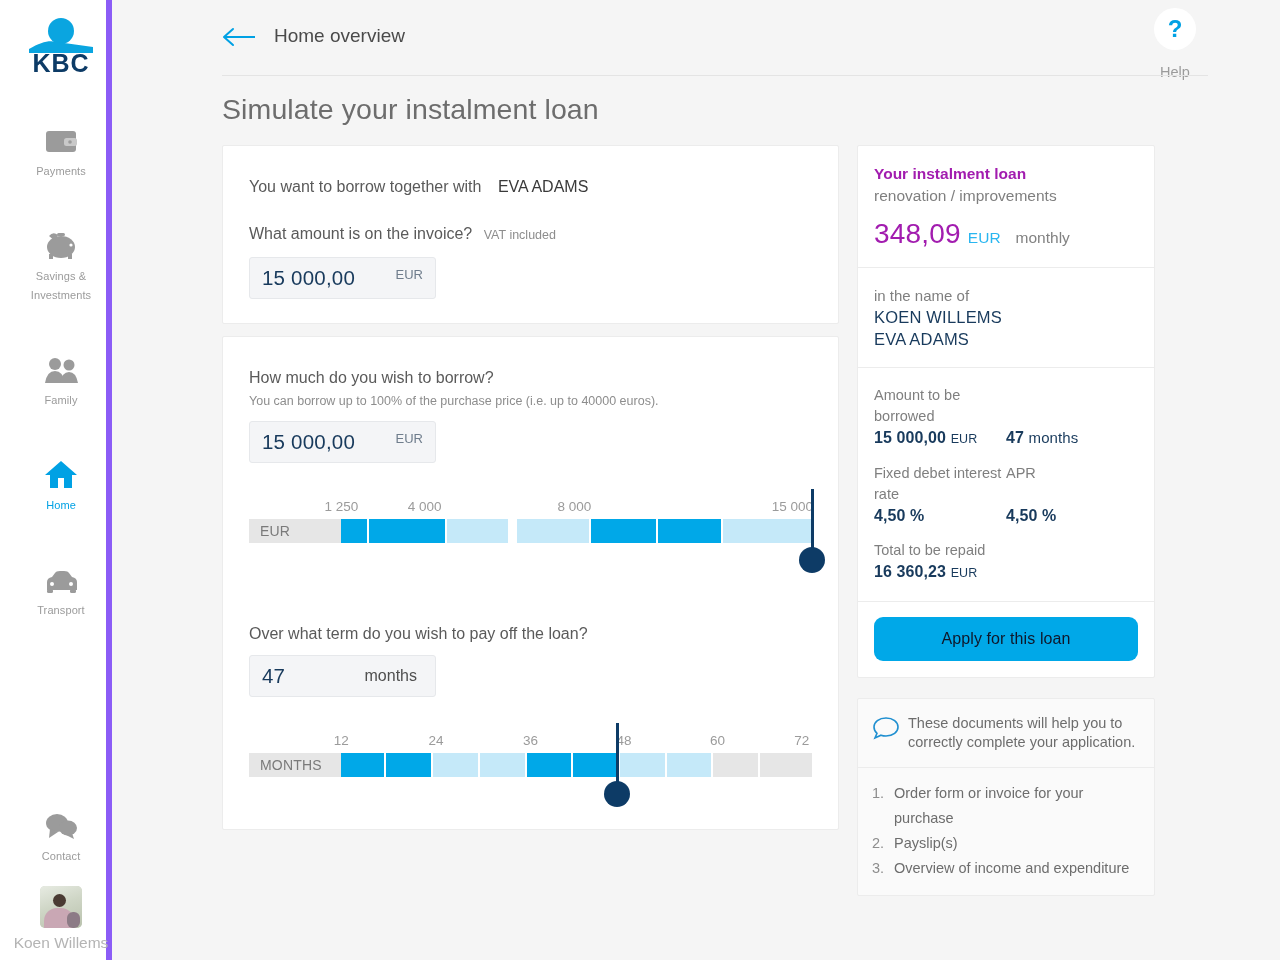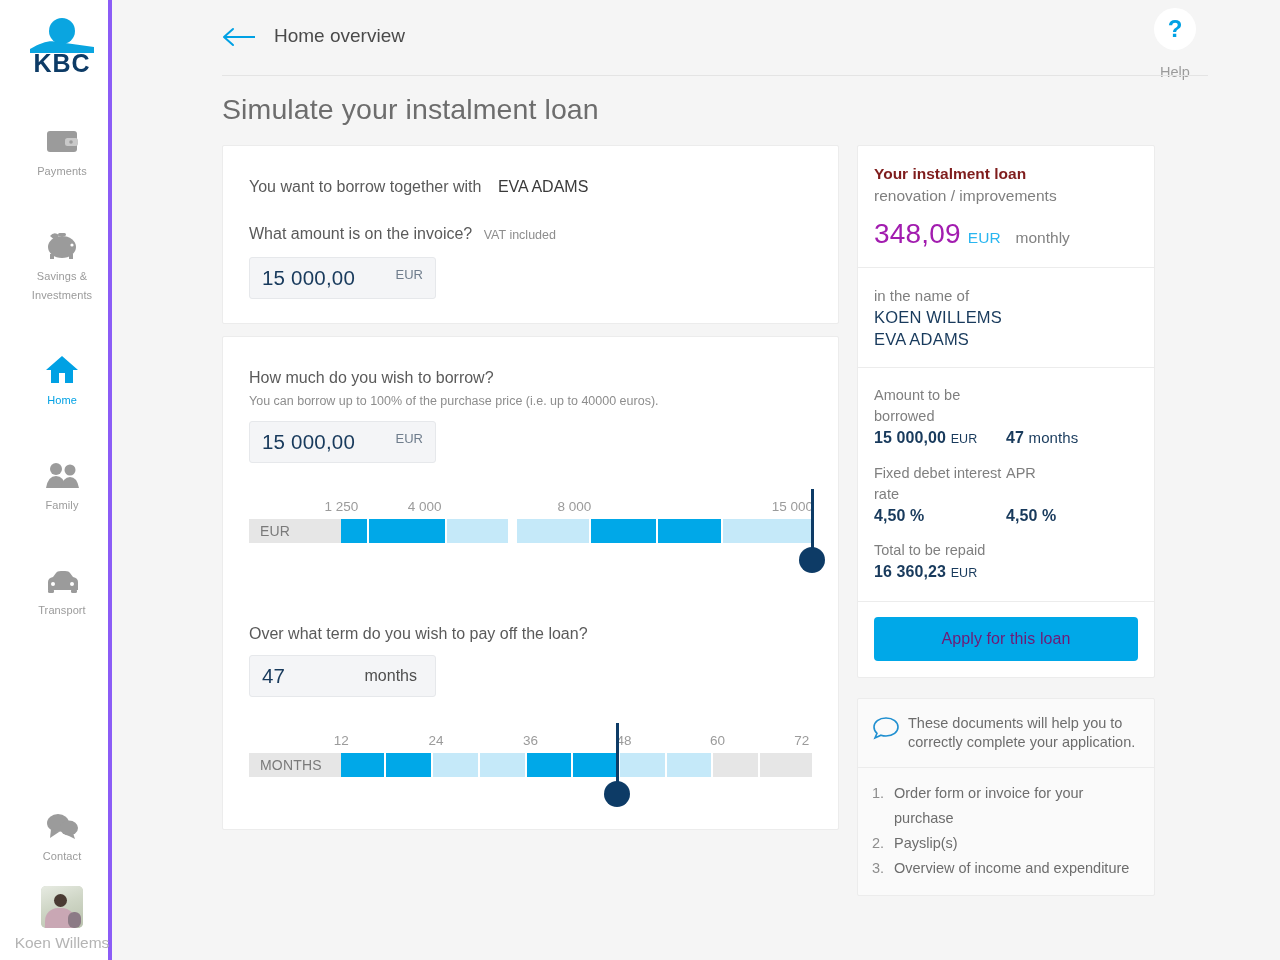--- a/index.html
+++ b/index.html
@@ -21,21 +21,21 @@
     display: flex;
     width: 1280px;
     height: 960px;
   }
 
   
   .sidebar {
     width: 112px;
     height: 960px;
     background: #ffffff;
-    border-right: 4px solid #8b5cf6;
+    border-right: 6px solid #8b5cf6;
     flex: 0 0 112px;
     position: relative;
     display: flex;
     flex-direction: column;
     align-items: center;
     padding-left: 16px;
   }
 
   .logo {
     margin-top: 14px;
@@ -314,21 +314,21 @@
     border-radius: 50%;
     background: #0d3b66;
     cursor: pointer;
   }
 
   
   .summary { }
   .sum-sec { padding: 17px 16px 17px 16px; border-bottom: 1px solid #ececec; }
   .sum-sec:last-child { border-bottom: none; }
 
-  .sum-title { font-size: 15.5px; font-weight: bold; color: #7f1d1d; line-height: 21px; }
+  .sum-title { font-size: 15.5px; font-weight: bold; color: #a21caf; line-height: 21px; }
   .sum-sub { font-size: 15.5px; color: #7f7f7f; line-height: 22px; margin-top: 1px; }
 
   .amount-row { margin-top: 11px; display: flex; align-items: baseline; }
   .amount-big { font-size: 28px; color: #a21caf; letter-spacing: 0.2px; }
   .amount-cur { font-size: 15.5px; color: #29b6f0; margin-left: 7px; }
   .amount-per { font-size: 15.5px; color: #828282; margin-left: 15px; }
 
   .nm-label { font-size: 15px; color: #7f7f7f; line-height: 21px; }
   .nm-name { font-size: 16.5px; color: #183a5c; line-height: 22px; letter-spacing: 0.2px; }
 
@@ -341,22 +341,22 @@
   .kv-v .mo { font-size: 15px; font-weight: normal; }
   .kv-block { margin-top: 13px; }
   .kv-block:first-child { margin-top: 0; }
 
   .apply-wrap { padding: 15px 16px 16px 16px; }
   .apply-btn {
     width: 100%;
     height: 44px;
     background: #00a8e8;
     border: none;
-    border-radius: 4px;
-    color: #701a75;
+    border-radius: 9px;
+    color: #0f172a;
     font-size: 16px;
     font-family: "Liberation Sans", sans-serif;
     cursor: pointer;
     letter-spacing: 0.1px;
   }
 
   .docs-card {
     margin-top: 20px;
     background: #fafafa;
     border: 1px solid #ececec;
@@ -408,40 +408,40 @@
             <path d="M5 6 q4 -5 9 -1 l-3 6 z" fill="#9b9b9b"></path>
             <rect x="5" y="24" width="4" height="5" fill="#9b9b9b"></rect>
             <rect x="24" y="24" width="4" height="5" fill="#9b9b9b"></rect>
             <rect x="13" y="3" width="8" height="3" rx="1.5" fill="#9b9b9b"></rect>
             <circle cx="27" cy="15" r="1.6" fill="#ffffff"></circle>
           </svg>
         </div>
         <div class="nav-label">Savings &amp; Investments</div>
       </div>
 
-      <div class="nav-item active">
-        <div class="nav-icon">
-          <svg width="34" height="30" viewBox="0 0 34 30">
-            <path d="M17 2 L33 16 L28 16 L28 29 L6 29 L6 16 L1 16 Z" fill="#00a1e4"></path>
-            <rect x="14" y="19" width="6" height="10" fill="#ffffff"></rect>
-          </svg>
-        </div>
-        <div class="nav-label">Home</div>
-      </div>
-
       <div class="nav-item">
         <div class="nav-icon">
           <svg width="36" height="28" viewBox="0 0 36 28">
             <circle cx="12" cy="8" r="6" fill="#9b9b9b"></circle>
             <path d="M2 27 q2 -12 10 -12 q8 0 10 12 z" fill="#9b9b9b"></path>
             <circle cx="26" cy="9" r="5.5" fill="#9b9b9b"></circle>
             <path d="M17 27 q2 -11 9 -11 q7 0 9 11 z" fill="#9b9b9b"></path>
           </svg>
         </div>
         <div class="nav-label">Family</div>
+      </div>
+
+      <div class="nav-item active">
+        <div class="nav-icon">
+          <svg width="34" height="30" viewBox="0 0 34 30">
+            <path d="M17 2 L33 16 L28 16 L28 29 L6 29 L6 16 L1 16 Z" fill="#00a1e4"></path>
+            <rect x="14" y="19" width="6" height="10" fill="#ffffff"></rect>
+          </svg>
+        </div>
+        <div class="nav-label">Home</div>
       </div>
 
       <div class="nav-item">
         <div class="nav-icon">
           <svg width="36" height="24" viewBox="0 0 36 24">
             <path d="M4 20 L4 12 Q4 8 9 7 L12 3 Q13 1 17 1 L21 1 Q25 1 26 3 L29 7 Q34 8 34 12 L34 20 Z" fill="#9b9b9b"></path>
             <circle cx="9" cy="14" r="2" fill="#ffffff"></circle>
             <circle cx="28" cy="14" r="2" fill="#ffffff"></circle>
             <rect x="4" y="19" width="6" height="4" rx="1.5" fill="#9b9b9b"></rect>
             <rect x="27" y="19" width="6" height="4" rx="1.5" fill="#9b9b9b"></rect>

